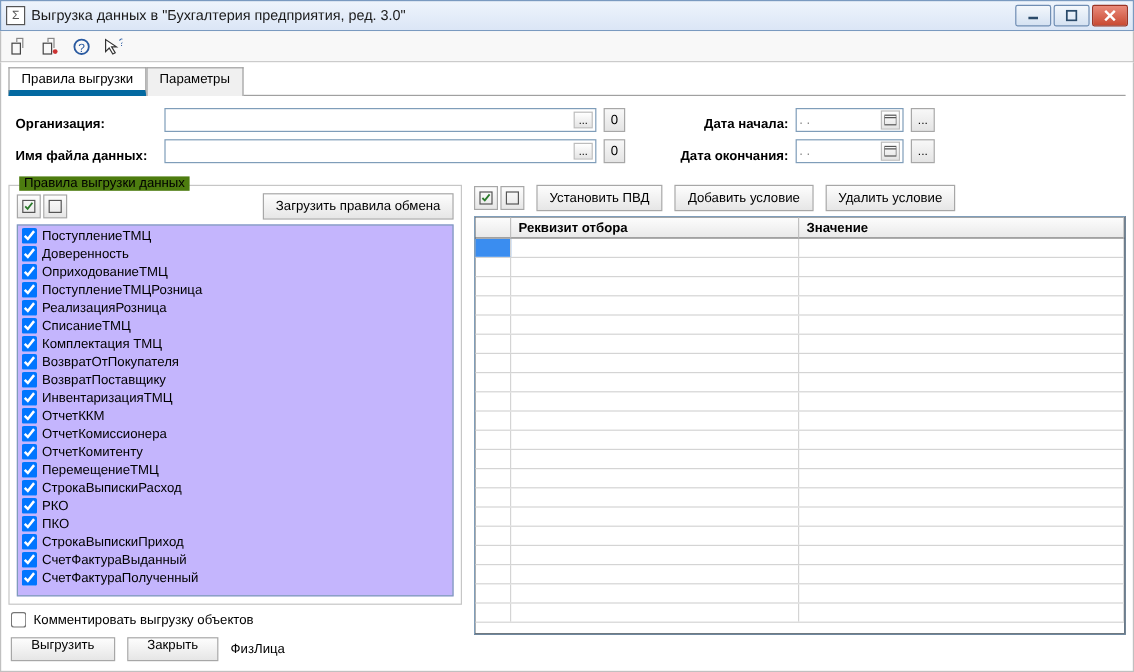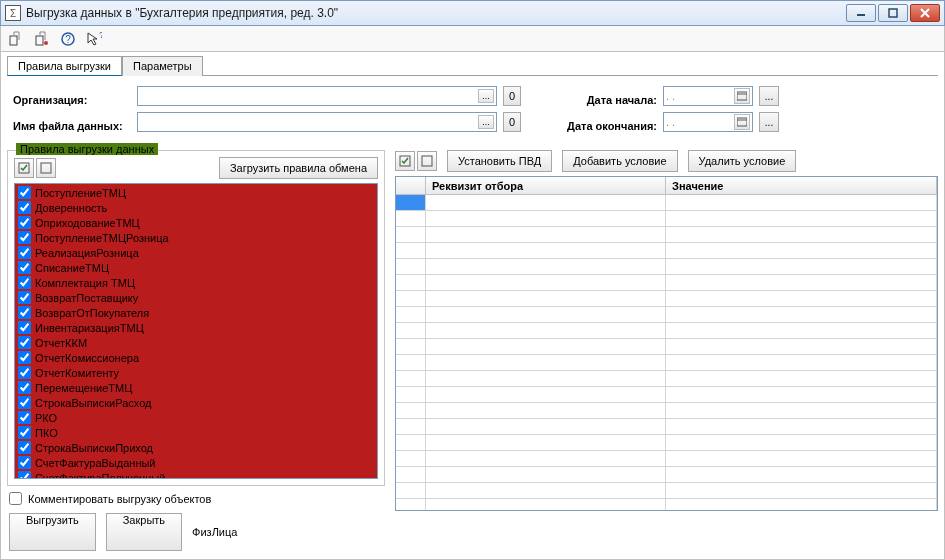--- a/index.html
+++ b/index.html
@@ -17,21 +17,21 @@
   
   .toolbar { height: 26px; border: 1px solid #c0c0c0; border-top: none; display: flex; align-items: center; padding: 0 6px; gap: 8px; background:#f8f8f8; }
   .toolbar .tool-icon { width: 18px; height: 18px; display:inline-flex; align-items:center; justify-content:center; }
 
   
   .content { border: 1px solid #c0c0c0; border-top: none; height: calc(560px - 26px - 26px); padding: 4px 6px 6px 6px; background:#fff; display:flex; flex-direction:column; }
 
   
   .tabs { display:flex; border-bottom: 1px solid #a0a0a0; }
   .tab { padding: 3px 10px; border: 1px solid #a0a0a0; border-bottom: none; margin-right: 0; margin-bottom: -1px; background:#f0f0f0; cursor:default;}
-  .tab.active { background:#fff; border-bottom: 1px solid #0369a1; }
+  .tab.active { background:#fff; border-bottom: 5px solid #0369a1; }
 
   
   .form-area { padding: 10px 6px 6px 6px; }
   .form-row { display:flex; align-items:flex-end; margin-bottom:6px; gap:6px;}
   .form-row .lbl { font-weight:bold; }
   .left-lbl { width: 118px; }
   .big-input { flex:1; height:20px; border:1px solid #7f9db9; background:#fff; position:relative; display:flex; align-items:center;}
   .big-input .dots { position:absolute; right:2px; top:2px; width:16px; height:14px; border:1px solid #bcbcbc; background:linear-gradient(#fff,#e4e4e4); display:flex; align-items:center; justify-content:center; font-size:9px; }
   .zero-btn { width:18px; height:20px; border:1px solid #a7a7a7; background:linear-gradient(#f8f8f8,#e4e4e4); display:flex; align-items:center; justify-content:center; font-size:11px;}
   .date-lbl { width:110px; text-align:right; font-weight:bold; margin-left: 20px;}
@@ -48,38 +48,38 @@
   .groupbox { border:1px solid #c6c6c6; padding: 6px; position:relative; margin-top:6px; flex:1; display:flex; flex-direction:column; min-height:0;}
   .group-noborder { border:none; padding: 6px 0 0 0;}
   .groupbox > .legend { position:absolute; top:-8px; left:8px; background:#4d7c0f; padding:0 4px; }
   .gb-toolbar { display:flex; align-items:center; gap:2px; margin-bottom:4px;}
   .gb-toolbar .spacer { flex:1; }
   .mini-btn { height:20px; border:1px solid #a7a7a7; background:linear-gradient(#fdfdfd,#e6e6e6); display:inline-flex; align-items:center; justify-content:center; padding: 0 5px;}
   .mini-btn.icon-only { width:20px; padding:0;}
   .long-btn { height:22px; border:1px solid #a7a7a7; background:linear-gradient(#fdfdfd,#e6e6e6); padding:0 10px; display:inline-flex; align-items:center;}
 
   
-  .checklist { flex:1; border:1px solid #7f9db9; background:#b91c1c; overflow-y:scroll; padding:1px; min-height:0;}
+  .checklist { flex:1; border:1px solid #7f9db9; background:#c4b5fd; overflow-y:scroll; padding:1px; min-height:0;}
   .checklist .item { display:flex; align-items:center; padding:0 2px; height:15px; white-space:nowrap;}
   .checklist input[type=checkbox] { margin-right:4px; width:13px; height:13px;}
 
   
   .grid-wrap { flex:1; border:1px solid #7f9db9; background:#000000; display:flex; flex-direction:column; min-height:0; overflow:hidden;}
   .grid-header { display:flex; background:linear-gradient(#fdfdfd,#e9e9e9); border-bottom:1px solid #c0c0c0; font-weight:bold; height:18px; align-items:center;}
   .grid-header .hcell { border-right:1px solid #c0c0c0; padding:2px 6px; height:100%; display:flex; align-items:center;}
   .grid-body { flex:1; overflow-y:scroll; background:#fff;}
   .grid-row { display:flex; height:16px; border-bottom:1px solid #d4d4d4;}
   .grid-row .gcell { border-right:1px solid #d4d4d4; padding:1px 4px; height:100%;}
   .c0 { width:30px; } .c1 { width:240px;} .c2 { flex:1;}
   .grid-row.sel .c0 { background:#3a8df0;}
   
   
   .bottom-check { padding:6px 2px; display:flex; align-items:center; gap:6px;}
   .bottom-buttons { display:flex; align-items:center; gap:10px; padding: 2px 2px; }
-  .bottom-buttons .std-btn { height:38px; border:1px solid #a7a7a7; background:linear-gradient(#fdfdfd,#e6e6e6); padding:0 16px;}
+  .bottom-buttons .std-btn { height:20px; border:1px solid #a7a7a7; background:linear-gradient(#fdfdfd,#e6e6e6); padding:0 16px;}
   .status-text { }
 
   
   ::-webkit-scrollbar { width:16px; height:16px; }
   ::-webkit-scrollbar-track { background:#f0f0f0; border-left:1px solid #d4d4d4;}
   ::-webkit-scrollbar-thumb { background:#cdcdcd; border:1px solid #a7a7a7;}
   ::-webkit-scrollbar-button { background:#e6e6e6; height:16px; border:1px solid #a7a7a7; display:block;}
 </style>
 </head>
 <body>
@@ -227,25 +227,25 @@
             <div class="item">
               <input type="checkbox" checked="" style="">
               <span>СписаниеТМЦ</span>
             </div>
             <div class="item">
               <input type="checkbox" checked="" style="">
               <span>Комплектация ТМЦ</span>
             </div>
             <div class="item">
               <input type="checkbox" checked="" style="">
+              <span>ВозвратОтПокупателя</span>
+            </div>
+            <div class="item">
+              <input type="checkbox" checked="" style="">
               <span>ВозвратПоставщику</span>
-            </div>
-            <div class="item">
-              <input type="checkbox" checked="" style="">
-              <span>ВозвратОтПокупателя</span>
             </div>
             <div class="item">
               <input type="checkbox" checked="" style="">
               <span>ИнвентаризацияТМЦ</span>
             </div>
             <div class="item">
               <input type="checkbox" checked="" style="">
               <span>ОтчетККМ</span>
             </div>
             <div class="item">

